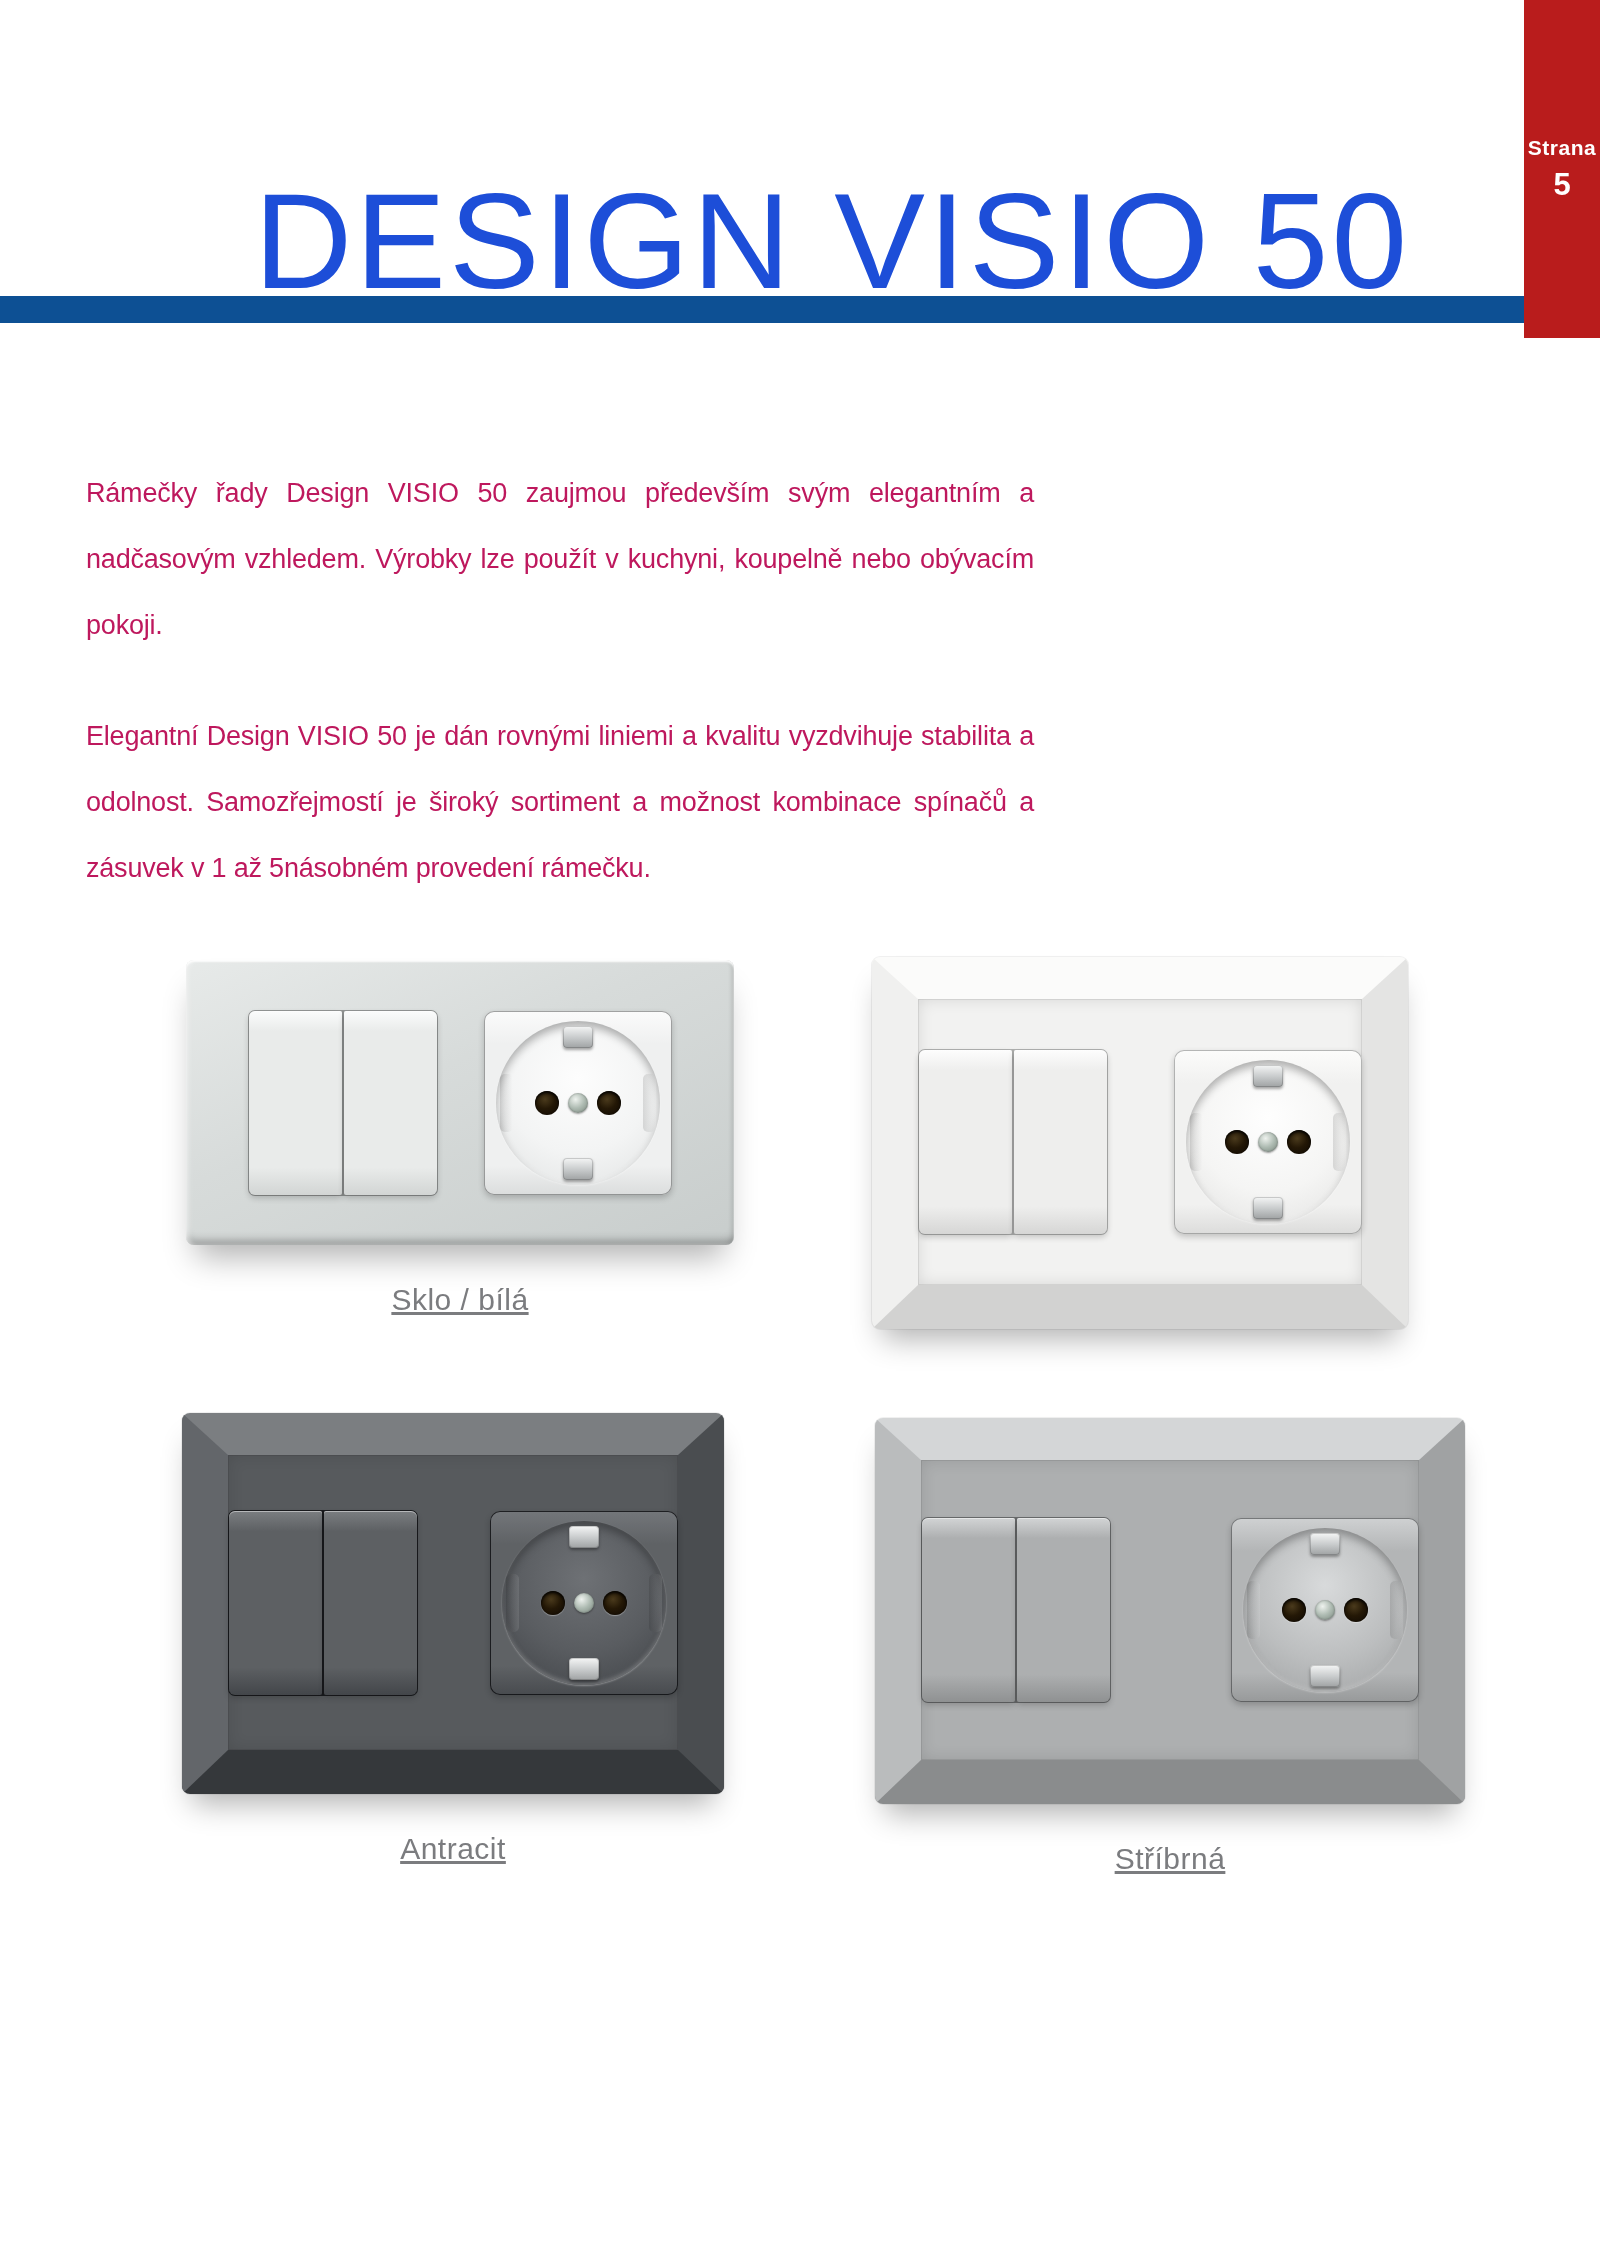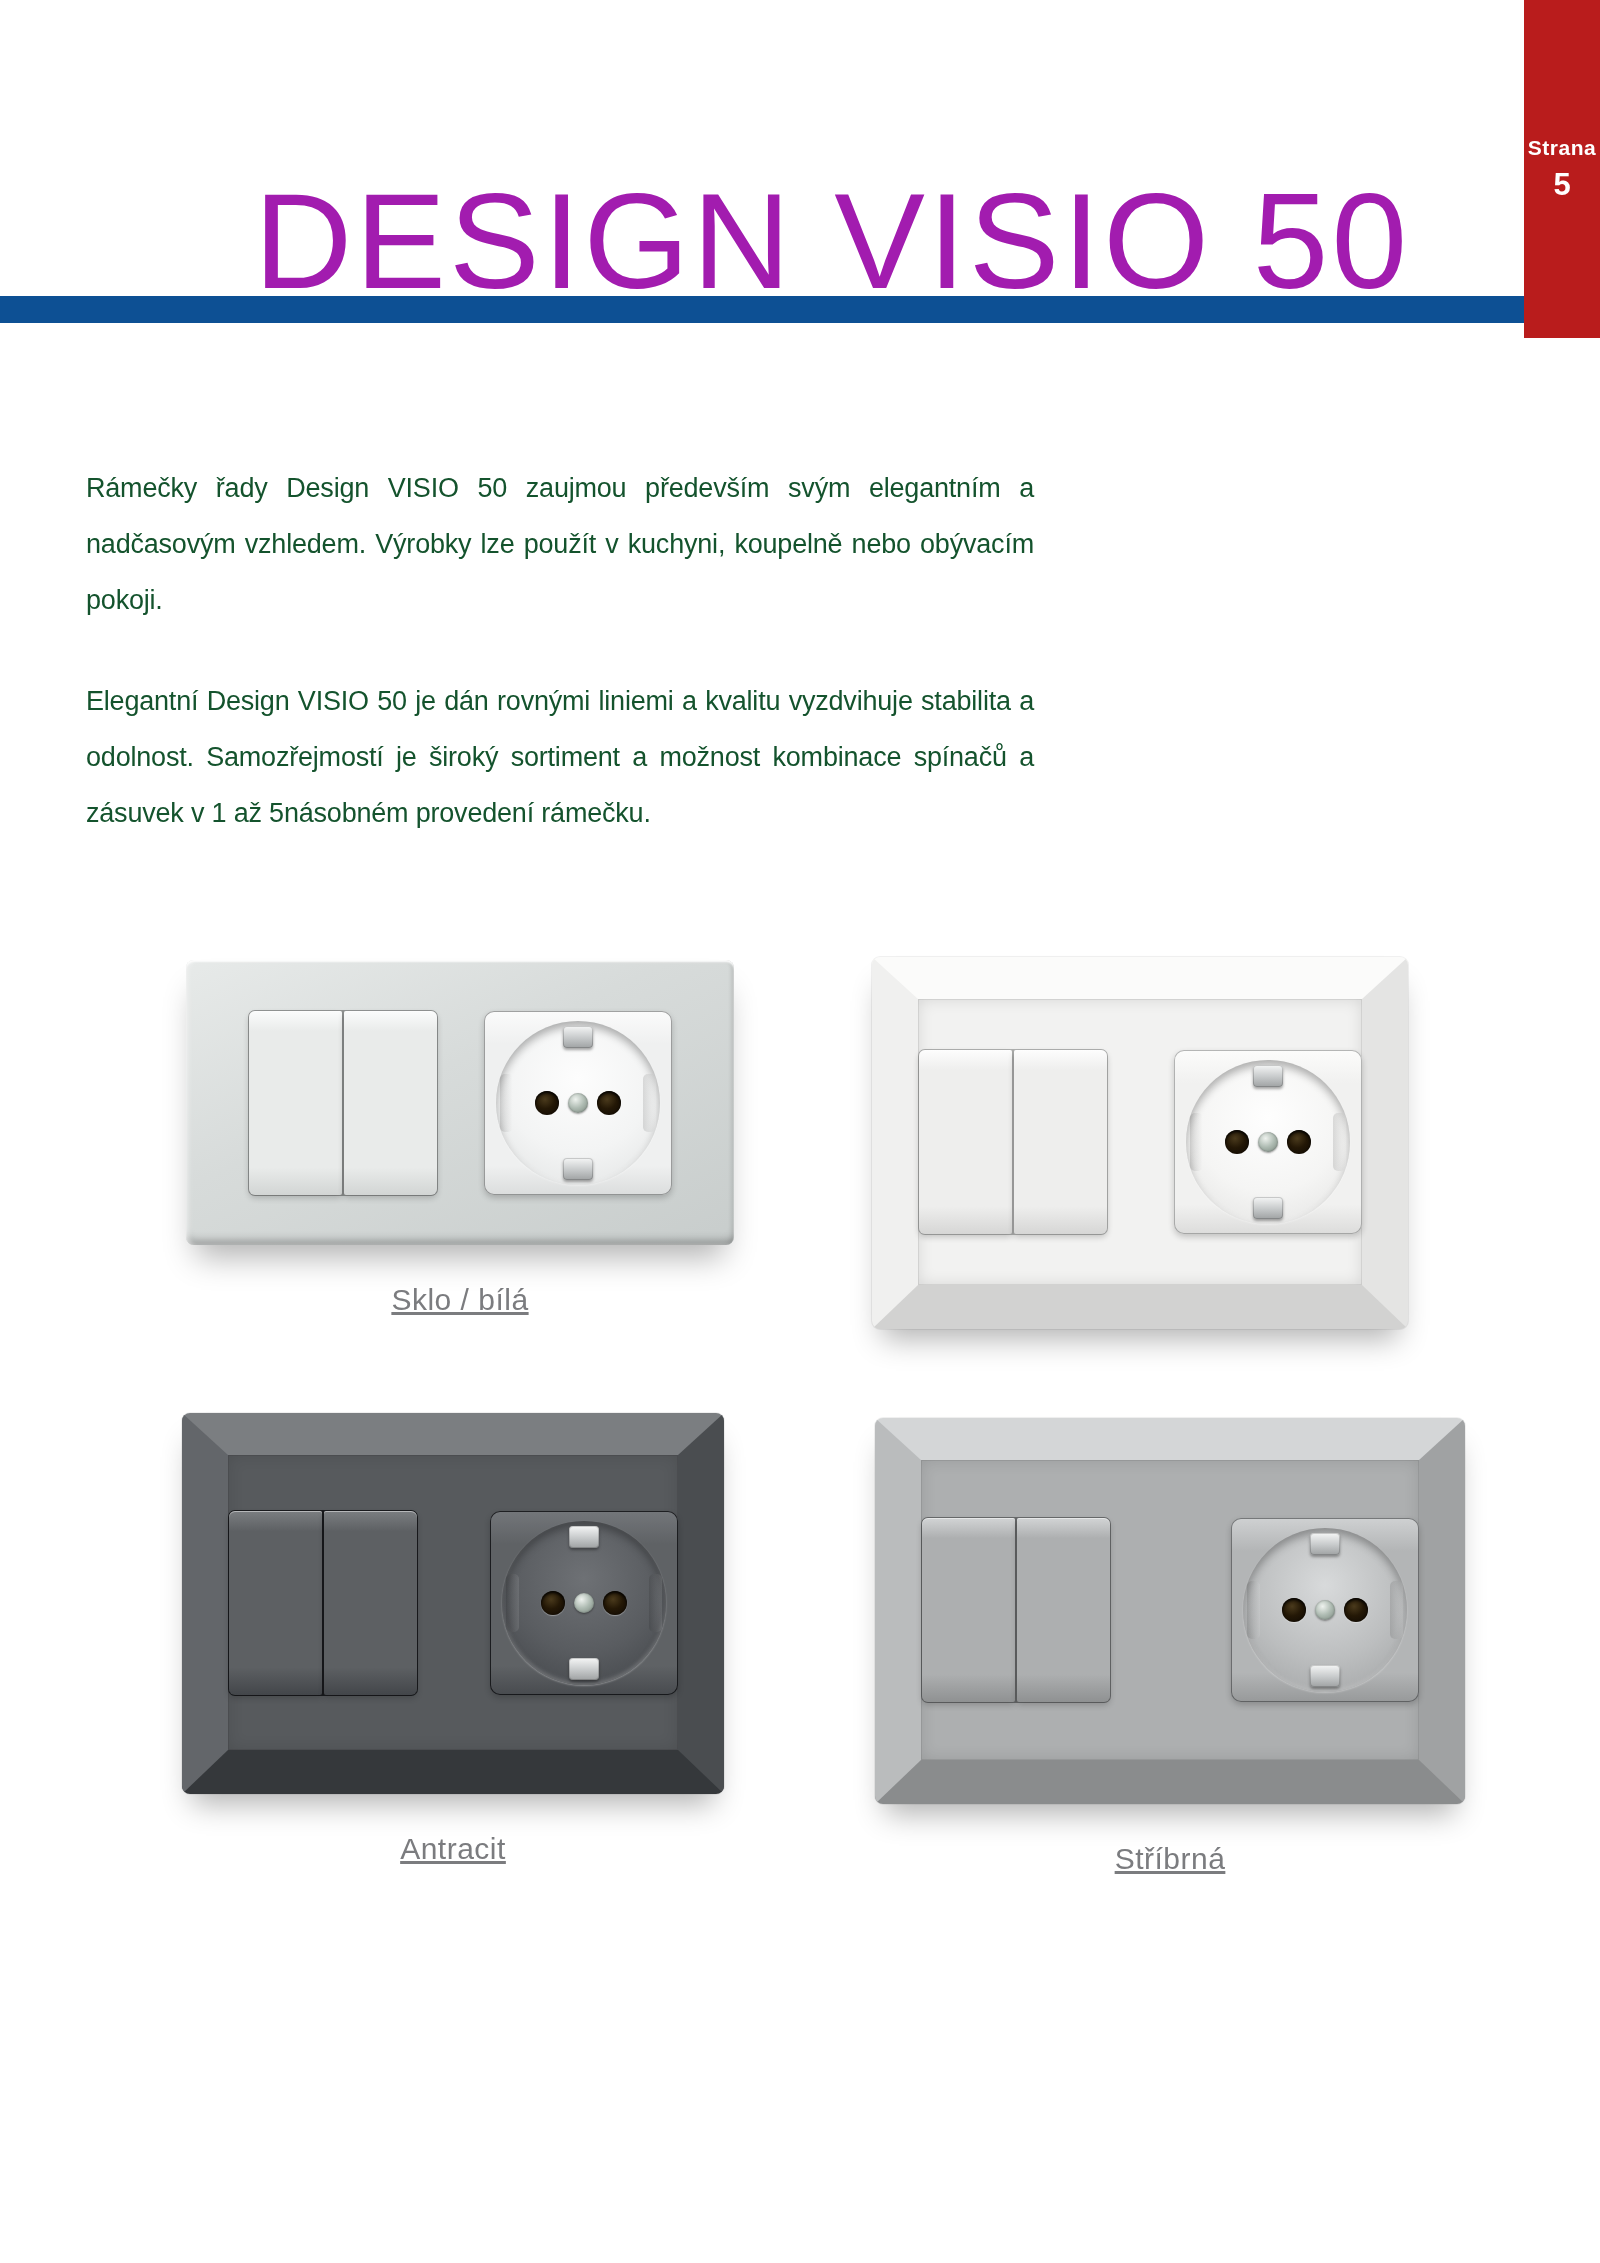--- a/index.html
+++ b/index.html
@@ -6,38 +6,38 @@
   body {
     width:1600px; height:2263px; position:relative;
     background:#ffffff; overflow:hidden;
     font-family:"Liberation Sans", sans-serif;
   }
 
   
   .page-title {
     position:absolute; left:254px; top:82px;
     font-size:136px; font-weight:100; line-height:1;
-    letter-spacing:3px; color:#a21caf; white-space:nowrap;
+    letter-spacing:3px; color:#1d4ed8; white-space:nowrap;
   }
   .header-bar {
     position:absolute; left:0; top:296px; width:1600px; height:27px;
     background:#0d5094;
   }
   .page-tab {
     position:absolute; left:1524px; top:0; width:76px; height:338px;
     background:#b91c1c; color:#ffffff; z-index:2;
     display:flex; flex-direction:column; align-items:center; justify-content:center; gap:7px;
   }
   .page-tab .strana { font-size:21px; font-weight:600; letter-spacing:.5px; }
   .page-tab .num    { font-size:31px; font-weight:700; }
 
   
   .intro {
     position:absolute; left:86px; top:460px; width:948px;
-    color:#14532d; font-size:27px; line-height:56px;
+    color:#be185d; font-size:27px; line-height:66px;
     text-align:justify; font-weight:400; letter-spacing:-0.2px;
   }
   .intro p { margin:0; }
   .intro p + p { margin-top:45px; }
 
   
   .product-card { position:absolute; margin:0; }
   .p0 { left:186px; top:960px;  width:548px; }
   .p1 { left:872px; top:957px;  width:536px; }
   .p2 { left:182px; top:1413px; width:542px; }

